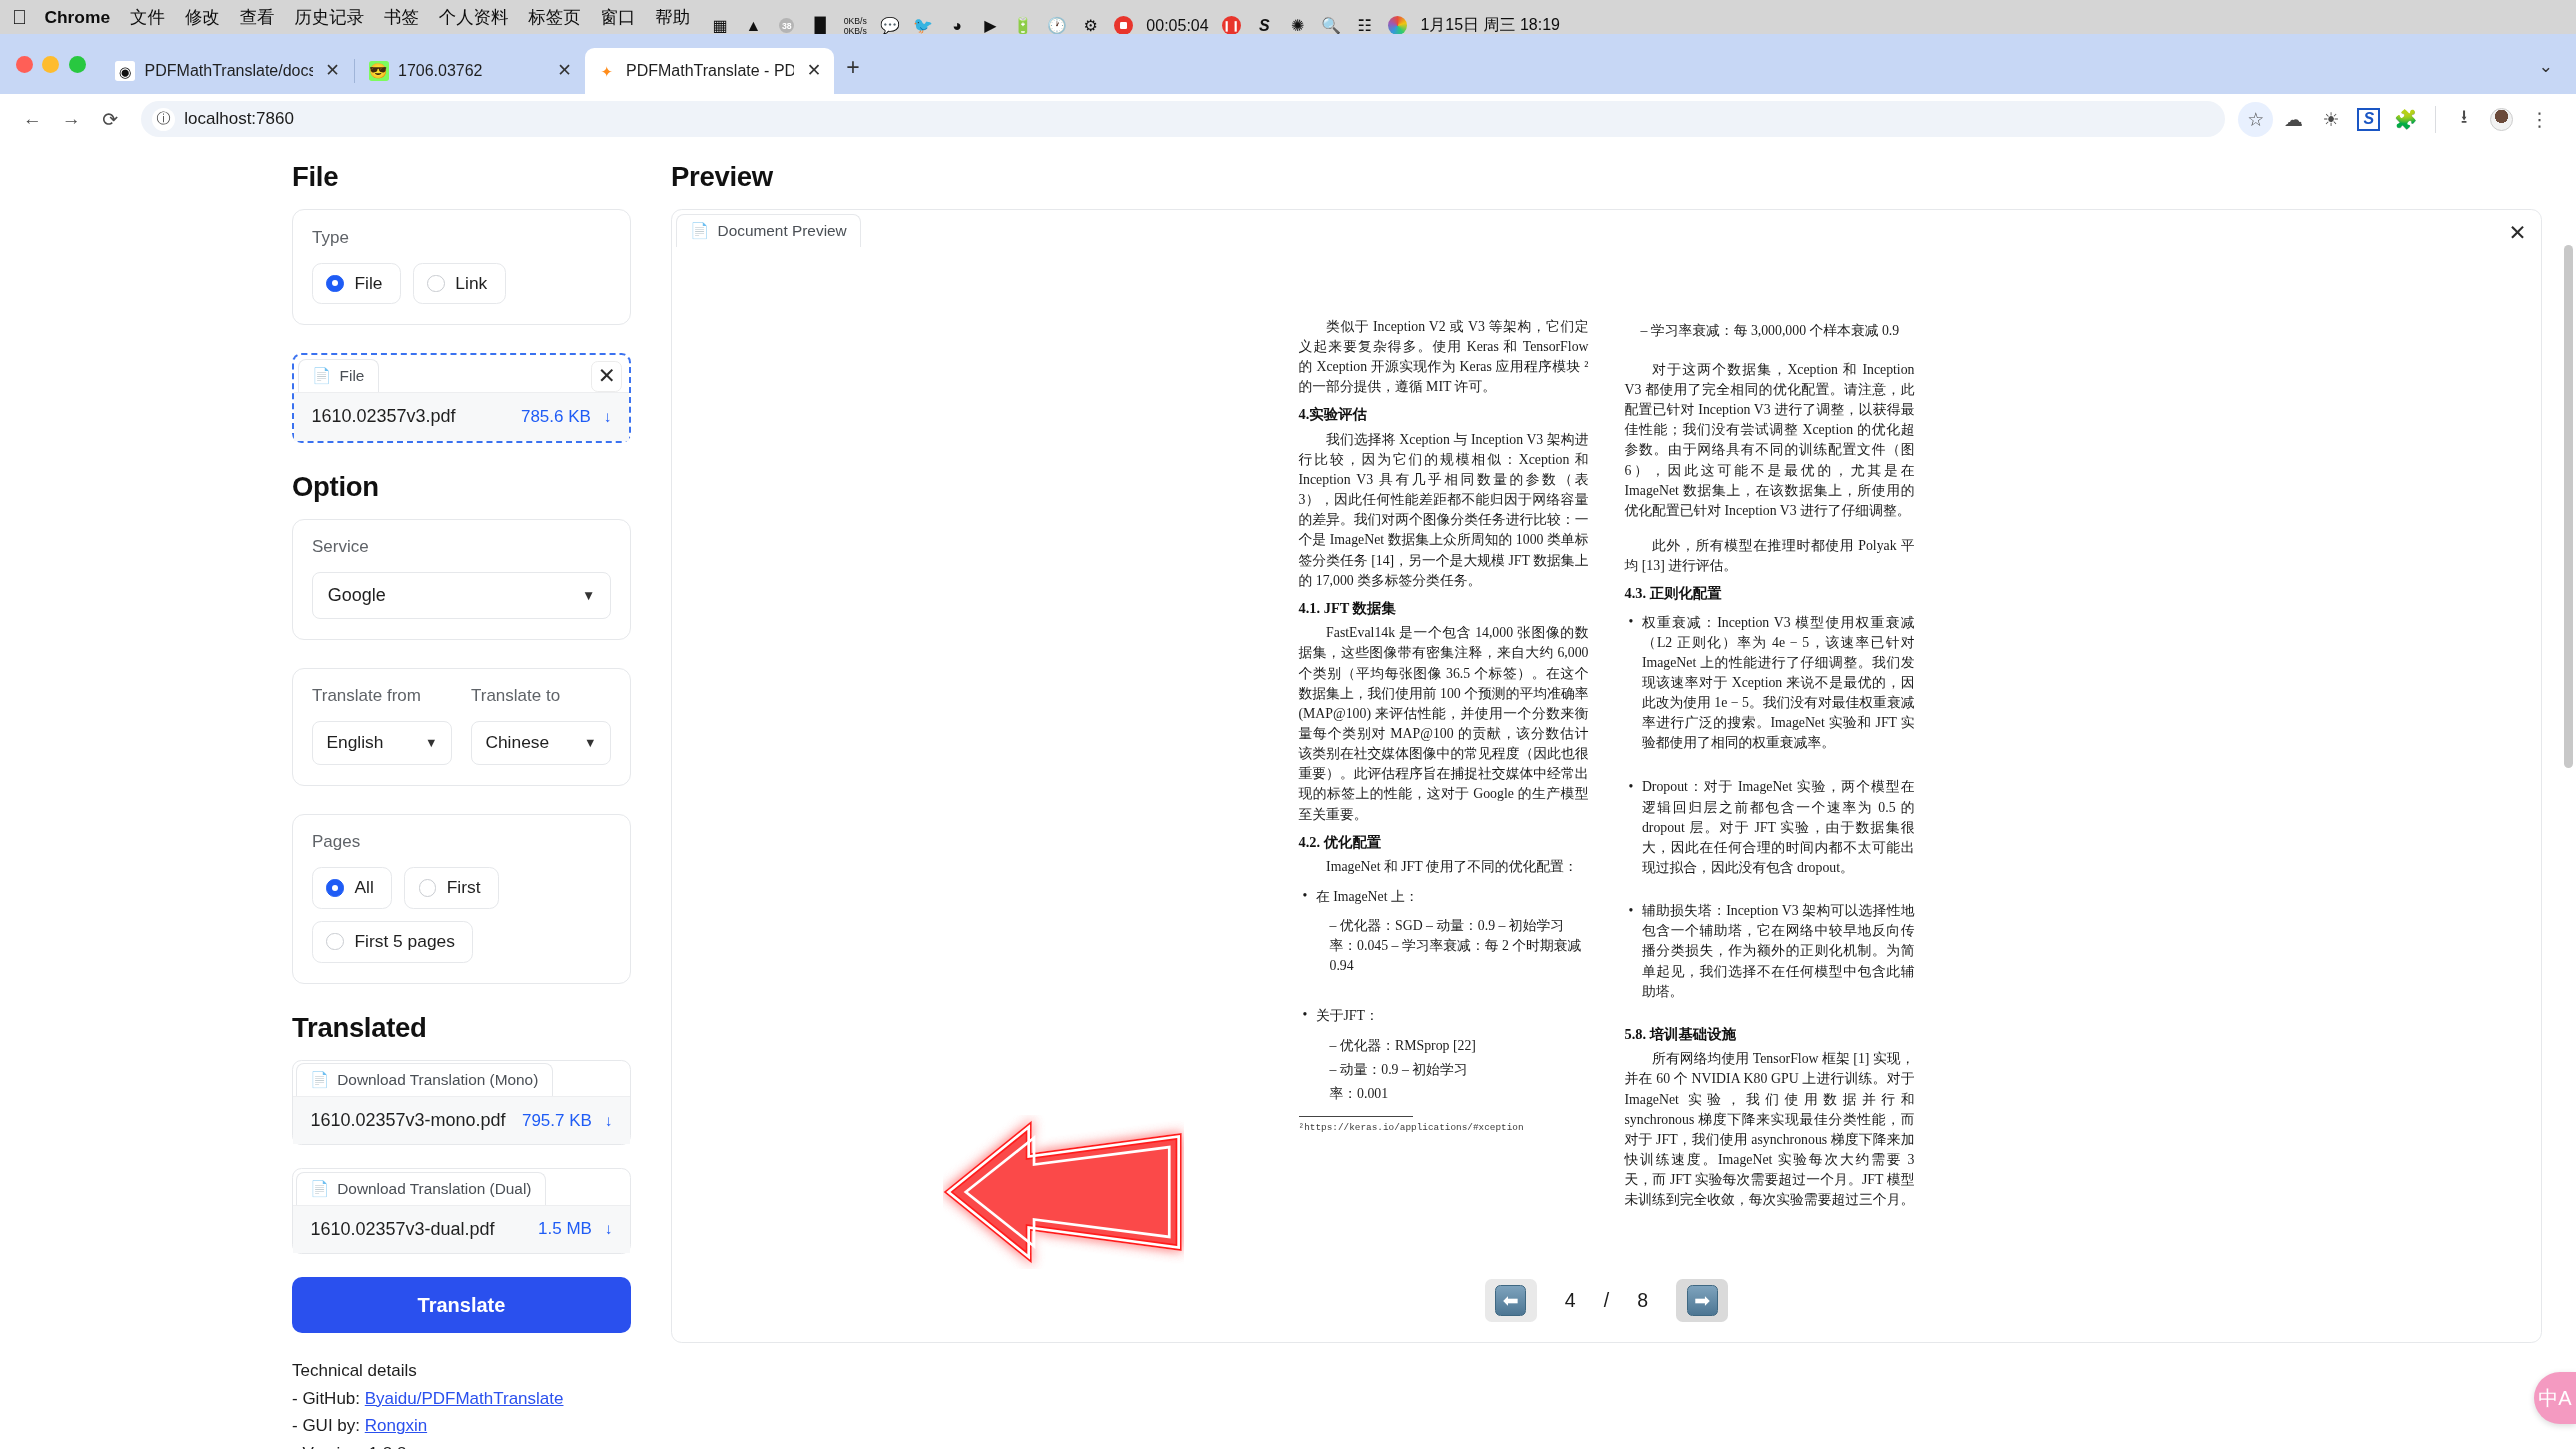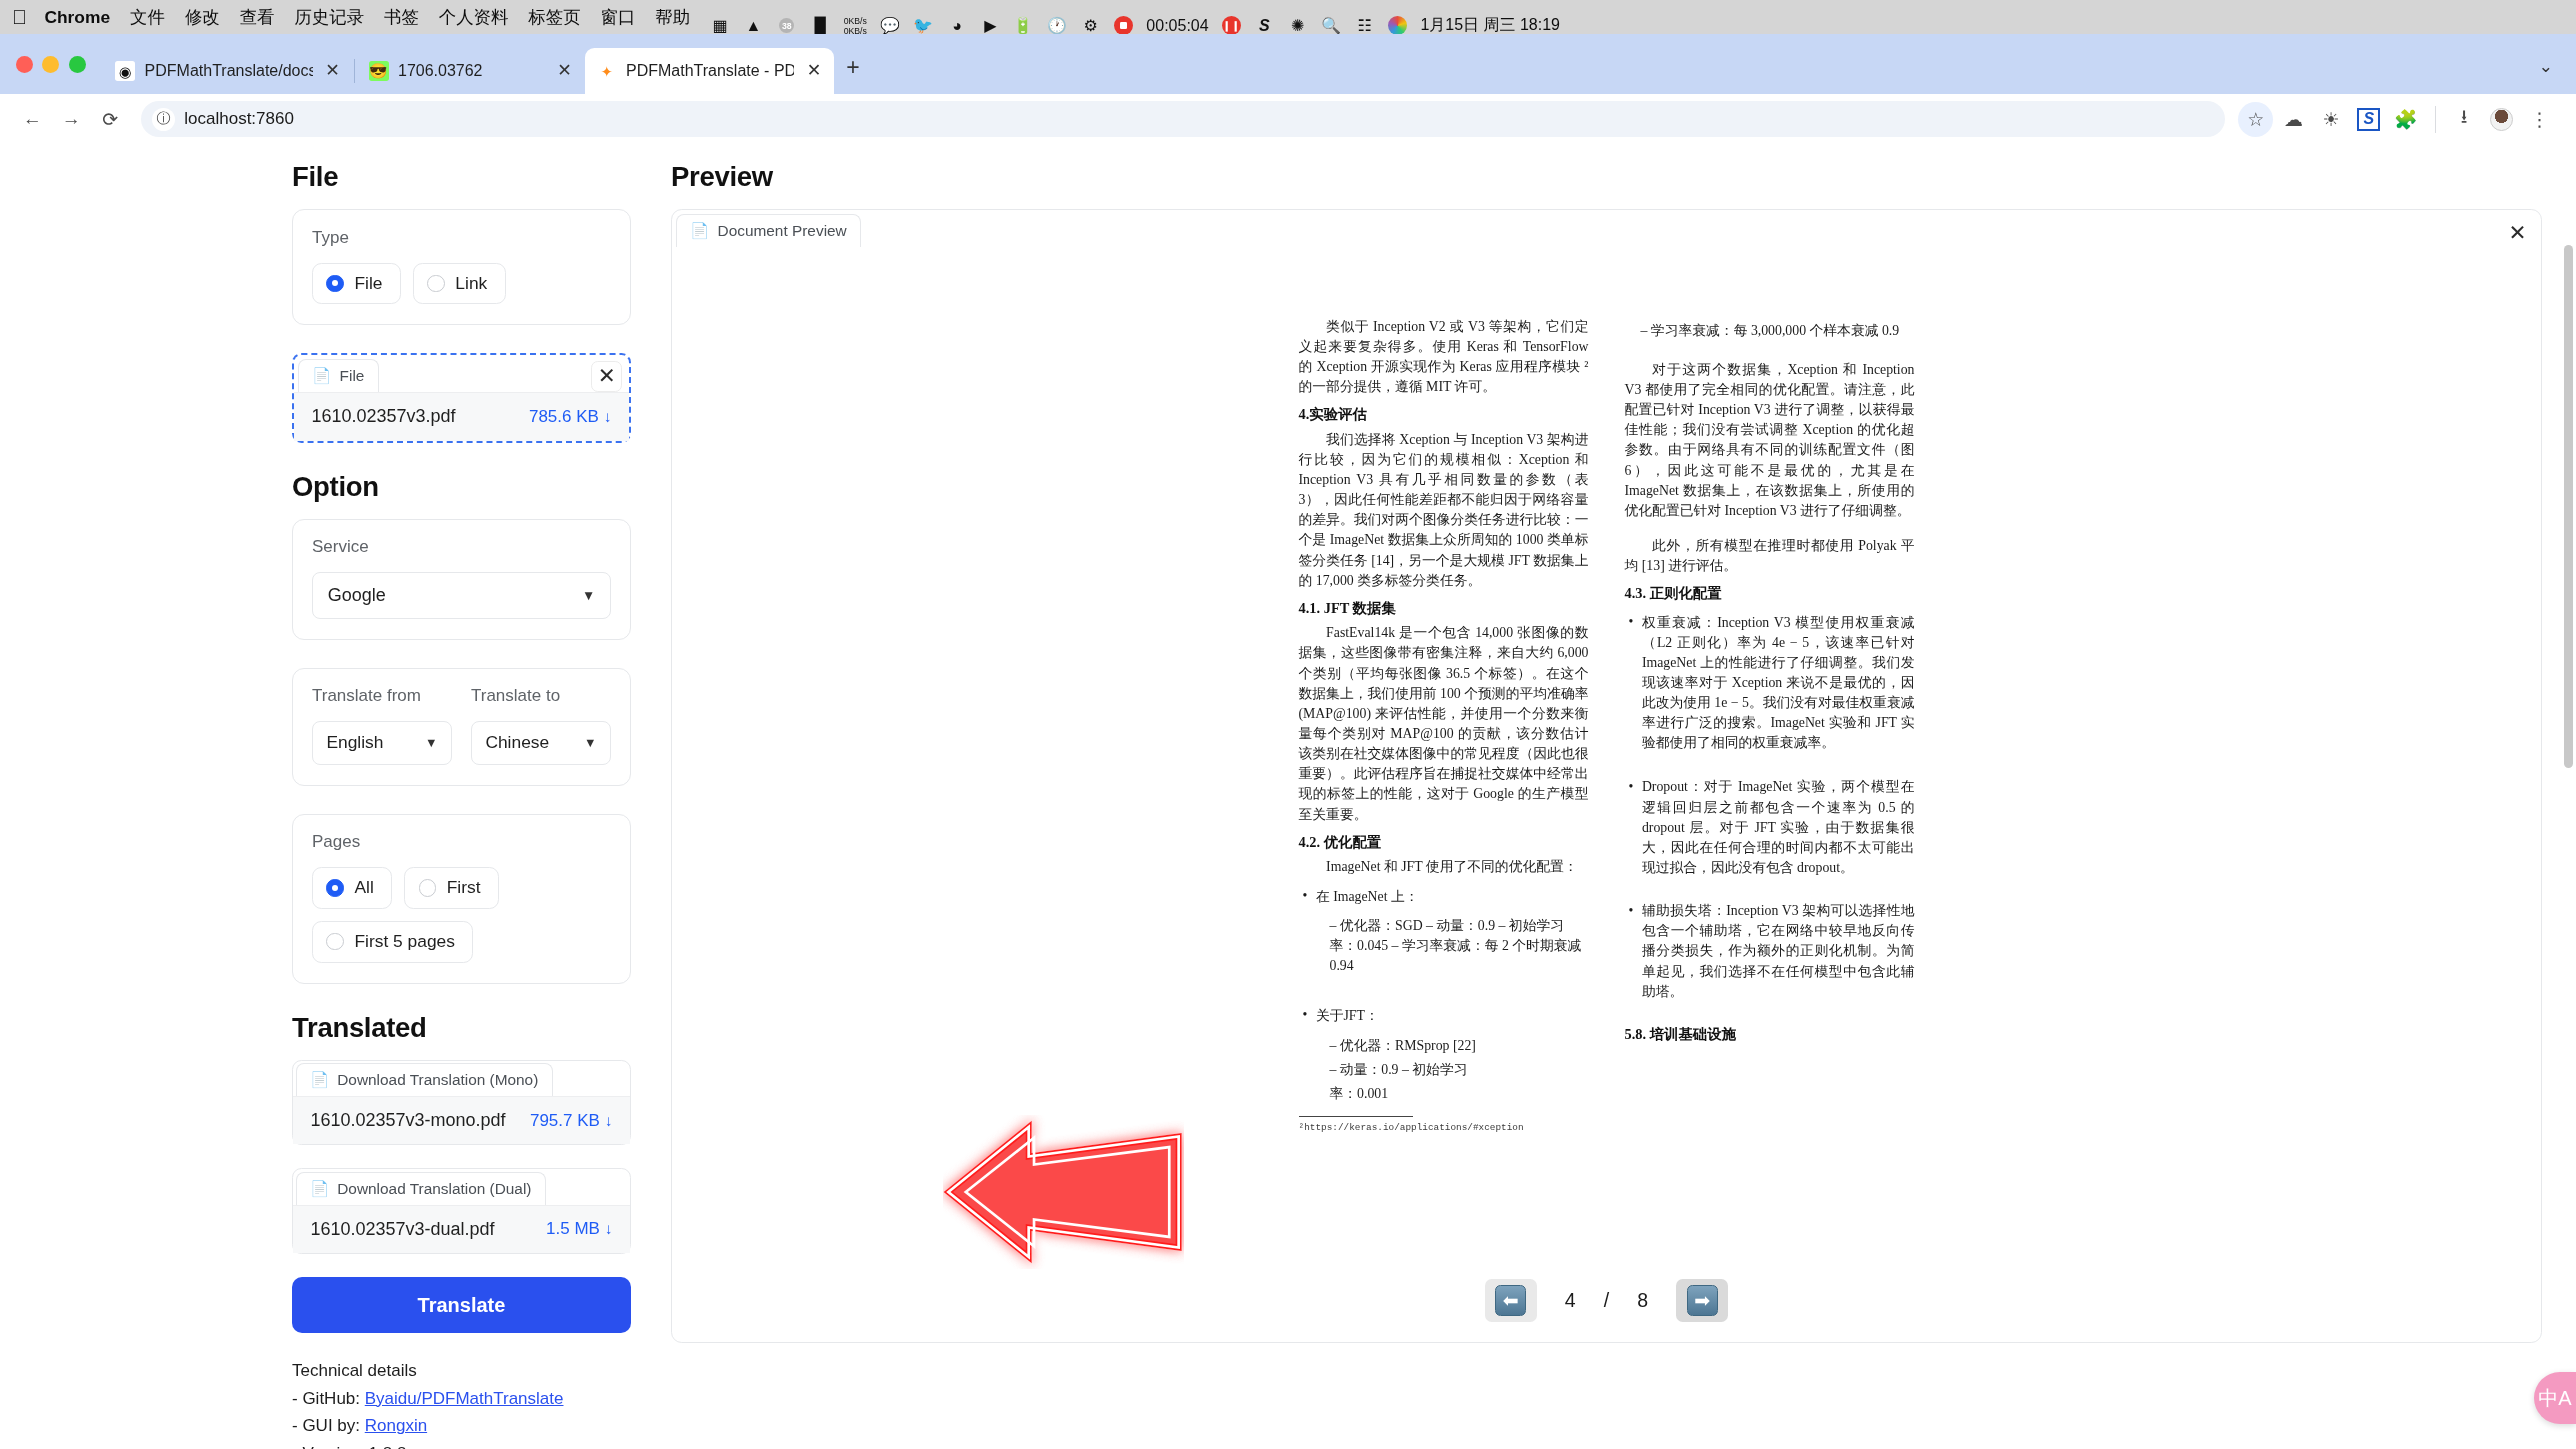--- a/index.html
+++ b/index.html
@@ -212,21 +212,21 @@
     display: flex; align-items: center; justify-content: center;
     font-size: 21.5px; color: #2c2c2c; background:#fff; border:1.3px solid #ececec;
   }
   .file-row {
     background: #f7f8f9;
     border-top: 1.3px solid #edeef0;
     display: flex; align-items: center; justify-content: space-between;
     padding: 13.4px 17.4px;
     font-size: 18px; color: #1f1f1f;
   }
-  .file-size { color: #1f5cf5; font-size: 17px; display:flex; align-items:center; gap:5px;}
+  .file-size { color: #1f5cf5; font-size: 17px; display:flex; align-items:center; gap:13px;}
   .file-size .dl { font-size: 15.4px; }
 
   .outcard { border:1.3px solid #e6e8eb; border-radius: 9.4px; margin-bottom: 23px; background:#fff; position:relative;}
   .out-chip {
     display: inline-flex; align-items: center; gap: 8px;
     border: 1.3px solid #e6e8eb; border-bottom:none;
     border-radius: 8px 8px 0 0;
     padding: 6.7px 13.4px; font-size: 15.4px; color:#4a4f55; background:#fff;
     margin: 2.7px 0 0 2.7px;
   }
@@ -616,20 +616,21 @@
 
           <div class="pcol">
             <div class="psub" style="margin-left:16px">– 学习率衰减：每 3,000,000 个样本衰减 0.9</div>
             <div class="ptext" style="margin-top:19px">对于这两个数据集，Xception 和 Inception V3 都使用了完全相同的优化配置。请注意，此配置已针对 Inception V3 进行了调整，以获得最佳性能；我们没有尝试调整 Xception 的优化超参数。由于网络具有不同的训练配置文件（图 6），因此这可能不是最优的，尤其是在 ImageNet 数据集上，在该数据集上，所使用的优化配置已针对 Inception V3 进行了仔细调整。</div>
             <div class="ptext" style="margin-top:14.8px">此外，所有模型在推理时都使用 Polyak 平均 [13] 进行评估。</div>
             <div class="phead">4.3. 正则化配置</div>
             <div class="pbul">权重衰减：Inception V3 模型使用权重衰减（L2 正则化）率为 4e − 5，该速率已针对 ImageNet 上的性能进行了仔细调整。我们发现该速率对于 Xception 来说不是最优的，因此改为使用 1e − 5。我们没有对最佳权重衰减率进行广泛的搜索。ImageNet 实验和 JFT 实验都使用了相同的权重衰减率。</div>
             <div class="pbul" style="margin-top:24px">Dropout：对于 ImageNet 实验，两个模型在逻辑回归层之前都包含一个速率为 0.5 的 dropout 层。对于 JFT 实验，由于数据集很大，因此在任何合理的时间内都不太可能出现过拟合，因此没有包含 dropout。</div>
             <div class="pbul" style="margin-top:23px">辅助损失塔：Inception V3 架构可以选择性地包含一个辅助塔，它在网络中较早地反向传播分类损失，作为额外的正则化机制。为简单起见，我们选择不在任何模型中包含此辅助塔。</div>
             <div class="phead" style="margin-top:23px">5.8. 培训基础设施</div>
+            <div class="ptext">所有网络均使用 TensorFlow 框架 [1] 实现，并在 60 个 NVIDIA K80 GPU 上进行训练。对于 ImageNet 实验，我们使用数据并行和 synchronous 梯度下降来实现最佳分类性能，而对于 JFT，我们使用 asynchronous 梯度下降来加快训练速度。ImageNet 实验每次大约需要 3 天，而 JFT 实验每次需要超过一个月。JFT 模型未训练到完全收敛，每次实验需要超过三个月。</div>
           </div>
         </div>
       </div>
 
       <div class="pagenav">
         <div class="navbtn">
           <span class="arrowglyph">⬅</span>
         </div>
         <span class="pgnum">4</span>
         <span class="pgsep">/</span>

